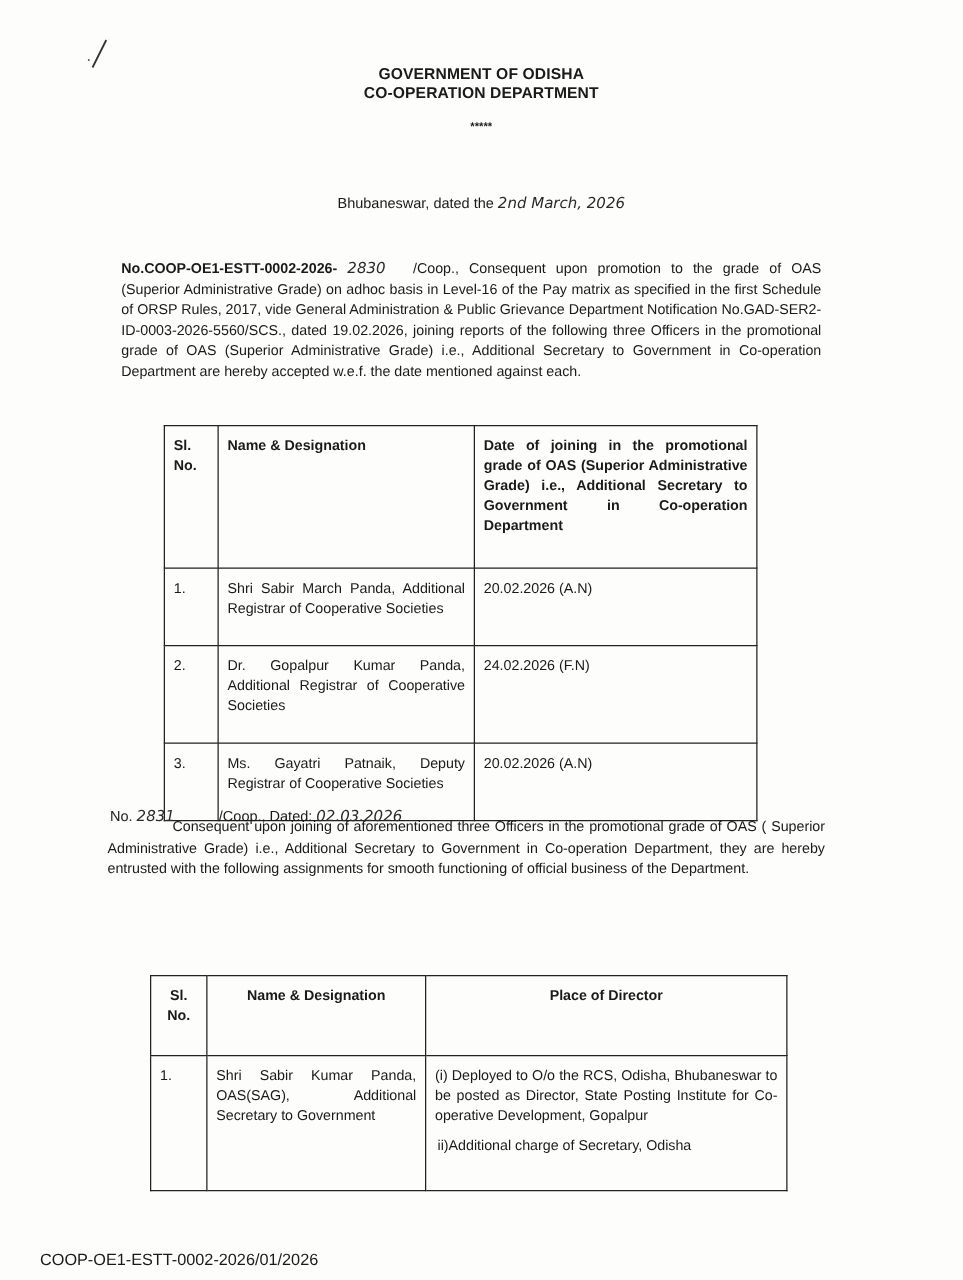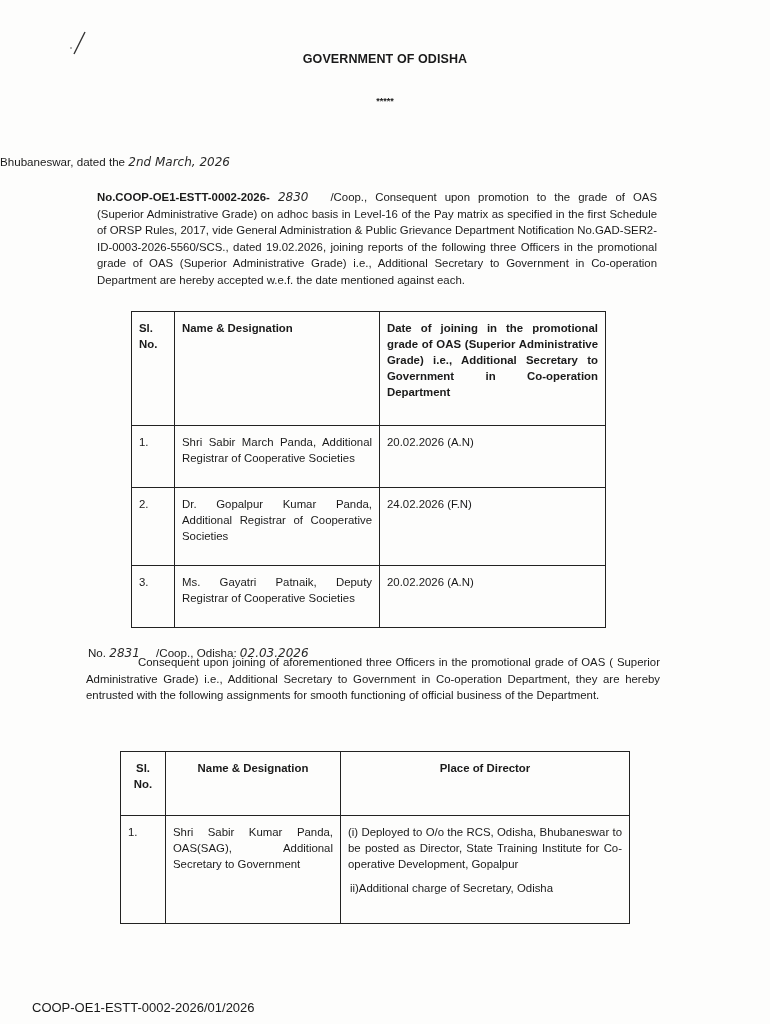--- a/index.html
+++ b/index.html
@@ -11,47 +11,48 @@
       position: relative;
     }
     .page { position: absolute; left: 0; top: 0; width: 770px; height: 1024px; }
     .tick { position: absolute; left: 70px; top: 28px; width: 20px; height: 30px; }
     .hdr { position: absolute; left: 0; width: 770px; text-align: center; font-weight: bold; font-size: 12.5px; letter-spacing: 0.1px; }
     .hand { font-family: "DejaVu Sans", sans-serif; font-weight: normal; font-size: 12px; color: #2a2a2a; font-style: italic; }
     .para {
       position: absolute; left: 97px; width: 560px;
       font-size: 11.4px; line-height: 16.6px; text-align: justify;
     }
-    table.t { position: absolute; border-collapse: collapse; font-size: 11.4px; }
+    table.t { position: absolute; border-collapse: collapse; font-size: 11.4px; margin-top: 29px; }
     table.t td { border: 1.5px solid #222; vertical-align: top; padding: 8px 7px; line-height: 16px; }
     .b { font-weight: bold; }
     .j { text-align: justify; }
     .c { text-align: center; }
     .footer { position: absolute; left: 32px; top: 1000px; font-size: 13px; }
     .sep { position: absolute; left: 0; width: 770px; text-align: center; font-weight: bold; font-size: 9px; letter-spacing: 0px; }
   </style>
 </head>
 <body>
 
 <div class="page">
 
   <svg class="tick" viewBox="0 0 20 30">
     <line x1="4" y1="26" x2="15" y2="4" stroke="#333" stroke-width="1.4"></line>
     <circle cx="1" cy="20" r="0.8" fill="#555"></circle>
   </svg>
 
   <div class="hdr" style="top:52px;">GOVERNMENT OF ODISHA</div>
+  <div class="hdr" style="top:67px;">CO-OPERATION DEPARTMENT</div>
   <div class="sep" style="top:96px;">*****</div>
 
-  <div style="position:absolute; top:155px; left:0; width:770px; font-size:11.6px;">
+  <div style="position:absolute; top:155px; left:0; width:770px; text-align:center; font-size:11.6px;">
     <span>Bhubaneswar, dated the</span>
     <span class="hand">2nd March, 2026</span>
   </div>
 
-  <div class="para" style="top:189px; left:97px; width:560px;">
+  <div class="para" style="top:206px; left:97px; width:560px;">
     <span class="b">No.COOP-OE1-ESTT-0002-2026-</span>
     <span class="hand" style="margin-right:22px;">2830</span><span>/Coop., Consequent upon promotion to the grade of OAS (Superior Administrative Grade) on adhoc basis in Level-16 of the Pay matrix as specified in the first Schedule of ORSP Rules, 2017, vide General Administration &amp; Public Grievance Department Notification No.GAD-SER2-ID-0003-2026-5560/SCS., dated 19.02.2026, joining reports of the following three Officers in the promotional grade of OAS (Superior Administrative Grade) i.e., Additional Secretary to Government in Co-operation Department are hereby accepted w.e.f. the date mentioned against each.</span>
   </div>
 
   <table class="t" style="left:131px; top:311px; width:475px;">
     <tbody>
         <tr style="height:114px;">
       <td class="b" style="width:28px;">Sl. No.</td>
       <td class="b" style="width:190px;">Name &amp; Designation</td>
       <td class="b j">Date of joining in the promotional grade of OAS (Superior Administrative Grade) i.e., Additional Secretary to Government in Co-operation Department</td>
@@ -69,39 +70,39 @@
     <tr style="height:62px;">
       <td>3.</td>
       <td class="j">Ms. Gayatri Patnaik, Deputy Registrar of Cooperative Societies</td>
       <td>20.02.2026 (A.N)</td>
     </tr>
   </tbody>
     </table>
 
   <div style="position:absolute; top:646px; left:88px; font-size:11.6px;">
     <span>No.</span>
-    <span class="hand" style="margin-right:13px;">2831</span>
-    <span>/Coop., Odisha:</span>
+    <span class="hand" style="margin-right:32px;">2831</span>
+    <span>/Coop., Dated:</span>
     <span class="hand">02.03.2026</span>
   </div>
 
   <div class="para" style="top:654px; left:86px; width:574px; text-indent:52px;">Consequent upon joining of aforementioned three Officers in the promotional grade of OAS ( Superior Administrative Grade) i.e., Additional Secretary to Government in Co-operation Department, they are hereby entrusted with the following assignments for smooth functioning of official business of the Department.</div>
 
   <table class="t" style="left:120px; top:751px; width:510px;">
     <tbody>
         <tr style="height:64px;">
       <td class="b c" style="width:30px;">Sl. No.</td>
       <td class="b c" style="width:160px;">Name &amp; Designation</td>
       <td class="b c">Place of Director</td>
     </tr>
     <tr style="height:108px;">
       <td>1.</td>
       <td class="j">Shri Sabir Kumar Panda, OAS(SAG), Additional Secretary to Government</td>
       <td class="j">
-        <div>(i) Deployed to O/o the RCS, Odisha, Bhubaneswar to be posted as Director, State Training Institute for Co-operative Development, Gopalpur</div>
+        <div>(i) Deployed to O/o the RCS, Odisha, Bhubaneswar to be posted as Director, State Posting Institute for Co-operative Development, Gopalpur</div>
         <div style="margin-top:8px; padding-left:2px;">ii)Additional charge of Secretary, Odisha</div>
       </td>
     </tr>
   </tbody>
     </table>
 
   <div class="footer">COOP-OE1-ESTT-0002-2026/01/2026</div>
 </div>
 
 </body></html>

